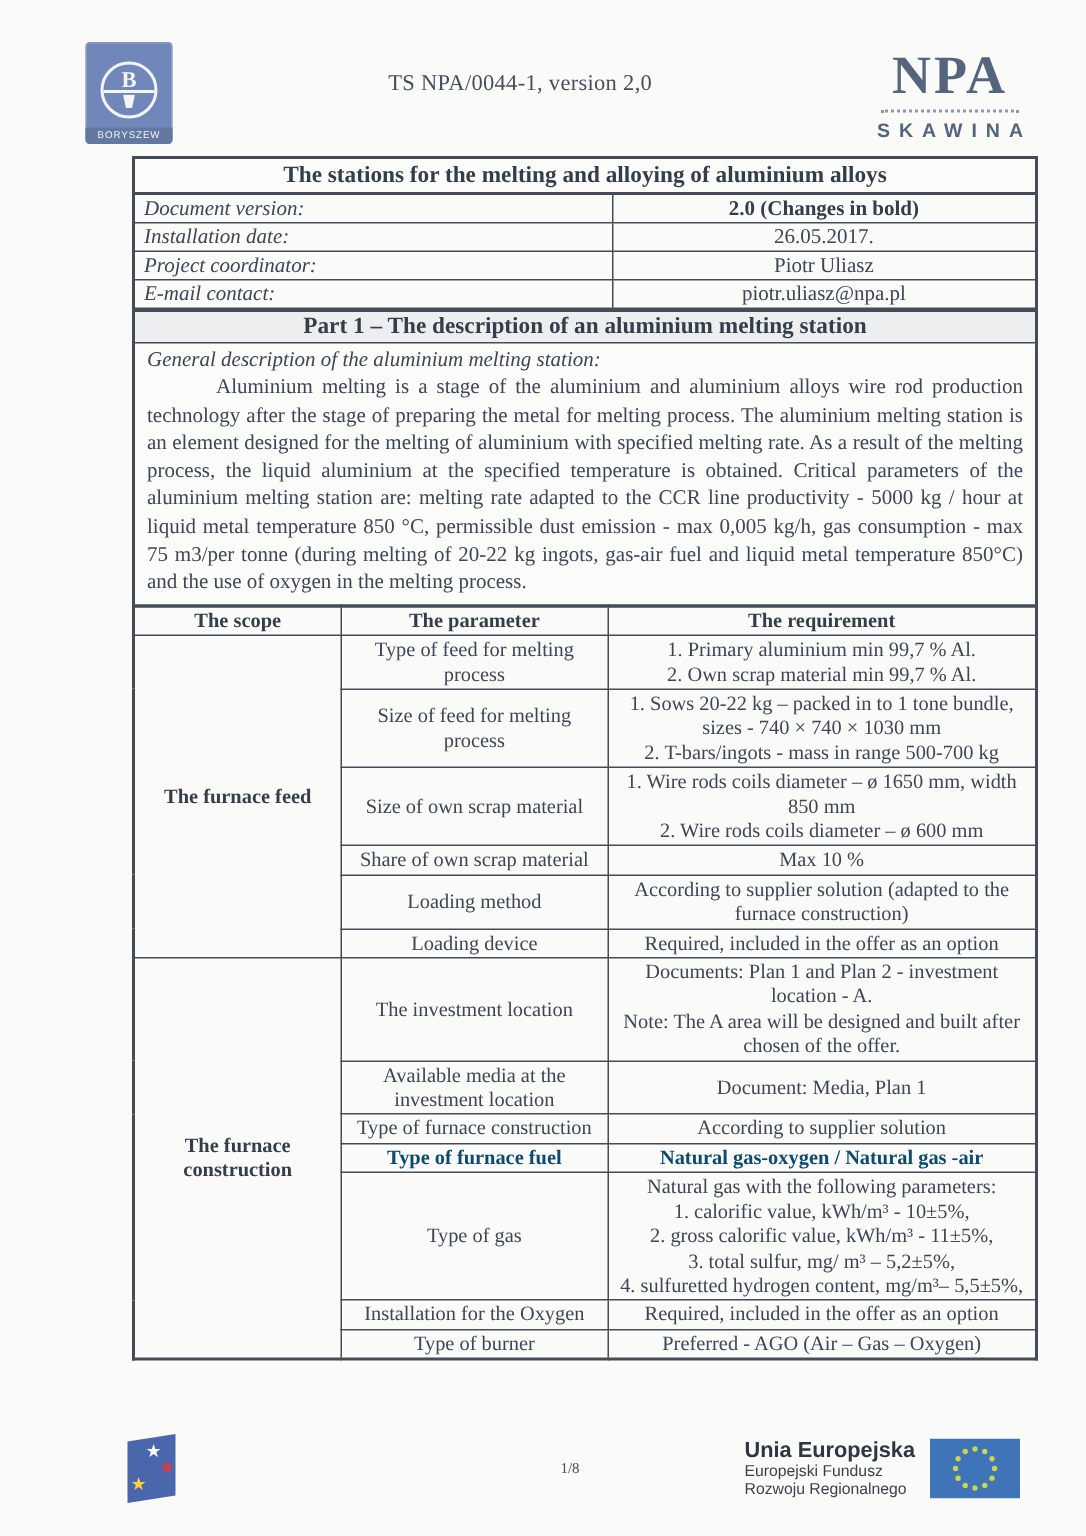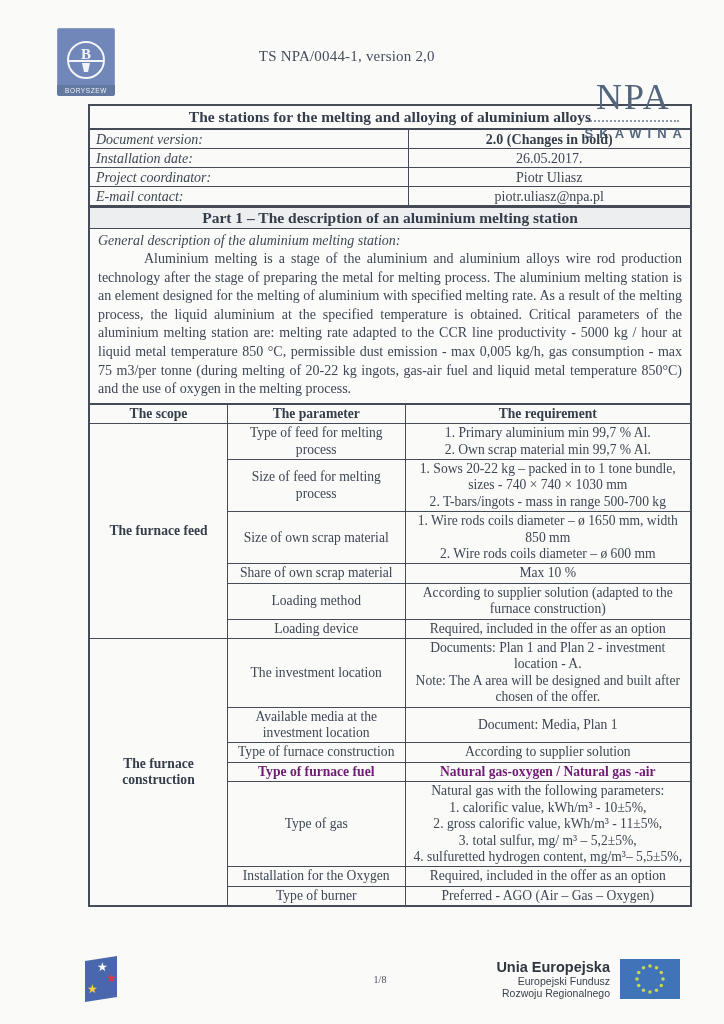--- a/index.html
+++ b/index.html
@@ -36,22 +36,22 @@
     background:#f2f4f8;clip-path:polygon(0 0,100% 0,75% 100%,25% 100%);}
   .b-caption{
     font-family:"Liberation Sans",sans-serif;font-size:6.5px;letter-spacing:.6px;
     color:#eef1f6;background:#64799f;width:100%;text-align:center;padding:2px 0;border-radius:0 0 3px 3px;
   }
   .doc-ref{
     margin-top:20px;font-size:15px;color:#454e5c;letter-spacing:.2px;
   }
   .npa{display:flex;flex-direction:column;align-items:center;margin-top:4px;}
   .npa-title{
-    font-family:"Liberation Serif",serif;font-weight:normal;font-size:36px;line-height:1;
-    color:#54667d;letter-spacing:2px;margin-top:47px;
+    font-family:"Liberation Serif",serif;font-weight:bold;font-size:36px;line-height:1;
+    color:#54667d;letter-spacing:2px;
   }
   .npa-rule{width:92px;border-top:2px dotted #8d99a9;margin:5px 0 4px;}
   .npa-sub{
     font-family:"Liberation Sans",sans-serif;font-weight:bold;font-size:13px;
     letter-spacing:6px;color:#54667d;text-indent:6px;
   }
   
   .content{width:604px;margin:4px 0 0 88px;}
   .title-row{
     border:2px solid #454c57;text-align:center;font-weight:bold;font-size:15.5px;
@@ -83,34 +83,34 @@
   }
   table.spec td{
     border:1px solid #454c57;padding:1px 4px;vertical-align:middle;
     line-height:16.4px;text-align:center;
   }
   tr.head td{font-weight:bold;color:#343d4a;padding:1px 0;}
   td.scope{font-weight:bold;color:#343d4a;width:23%;}
   td.param{width:29.5%;}
   td.req{width:47.5%;white-space:pre-line;}
   td.left{text-align:left;}
-  td.bold{font-weight:bold;color:#701a75;margin-top:24px;}
+  td.bold{font-weight:bold;color:#0c4a6e;margin-top:24px;}
   
   .footer{
     position:absolute;left:0;right:0;bottom:14px;height:62px;
     display:grid;grid-template-columns:1fr auto 1fr;align-items:center;
     padding:0 44px 0 80px;
   }
   .f-left{display:flex;align-items:center;gap:8px;}
   .f-left-text{font-family:"Liberation Sans",sans-serif;color:#2f3640;}
   .f-left-text .l1,.f-left-text .l2{font-weight:bold;font-size:13px;line-height:14px;}
   .f-left-text .l3{font-size:9.5px;line-height:12px;color:#3a414c;}
   .pageno{font-size:10px;color:#454e5c;}
   .f-right{display:flex;align-items:center;justify-content:flex-end;gap:10px;}
-  .f-right-text{font-family:"Liberation Sans",sans-serif;text-align:right;color:#2f3640;}
+  .f-right-text{font-family:"Liberation Sans",sans-serif;color:#2f3640;}
   .f-right-text .l1{font-weight:bold;font-size:14.5px;line-height:16px;}
   .f-right-text .l2,.f-right-text .l3{font-size:10.5px;line-height:12px;color:#3a414c;}
 </style>
 </head>
 <body>
 
 <div class="page">
 
   <div class="top">
     <div class="boryszew">

